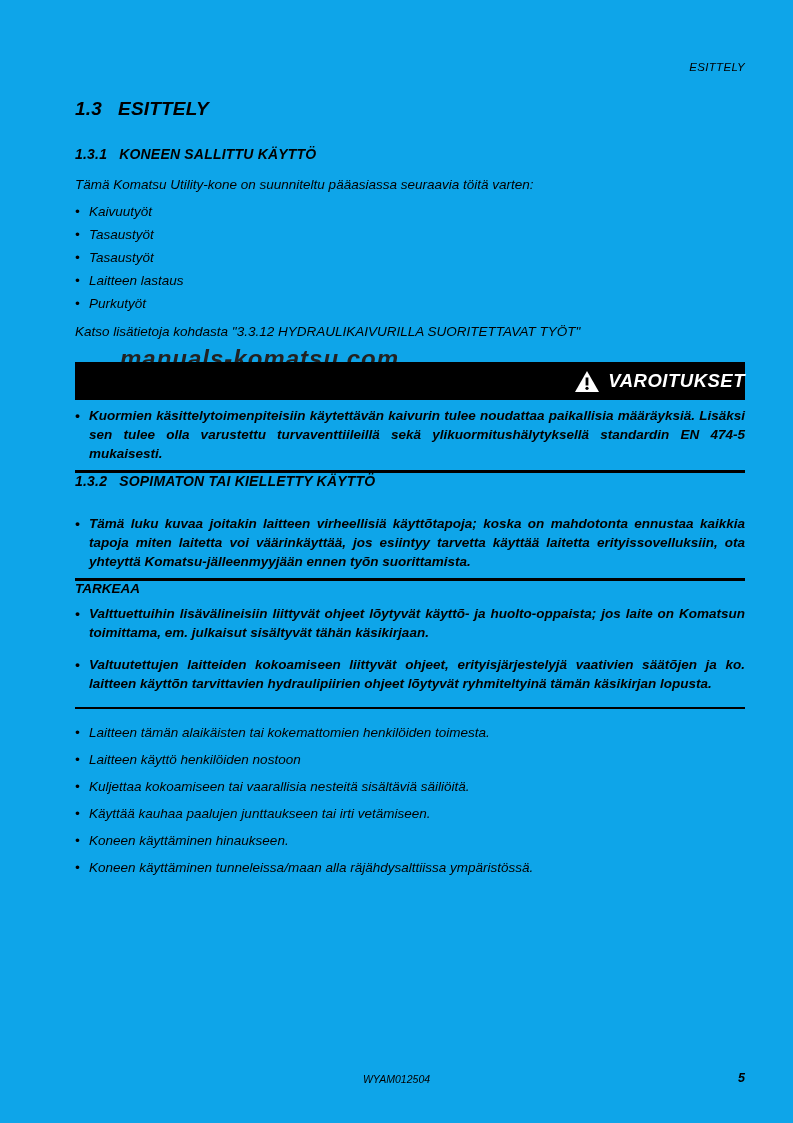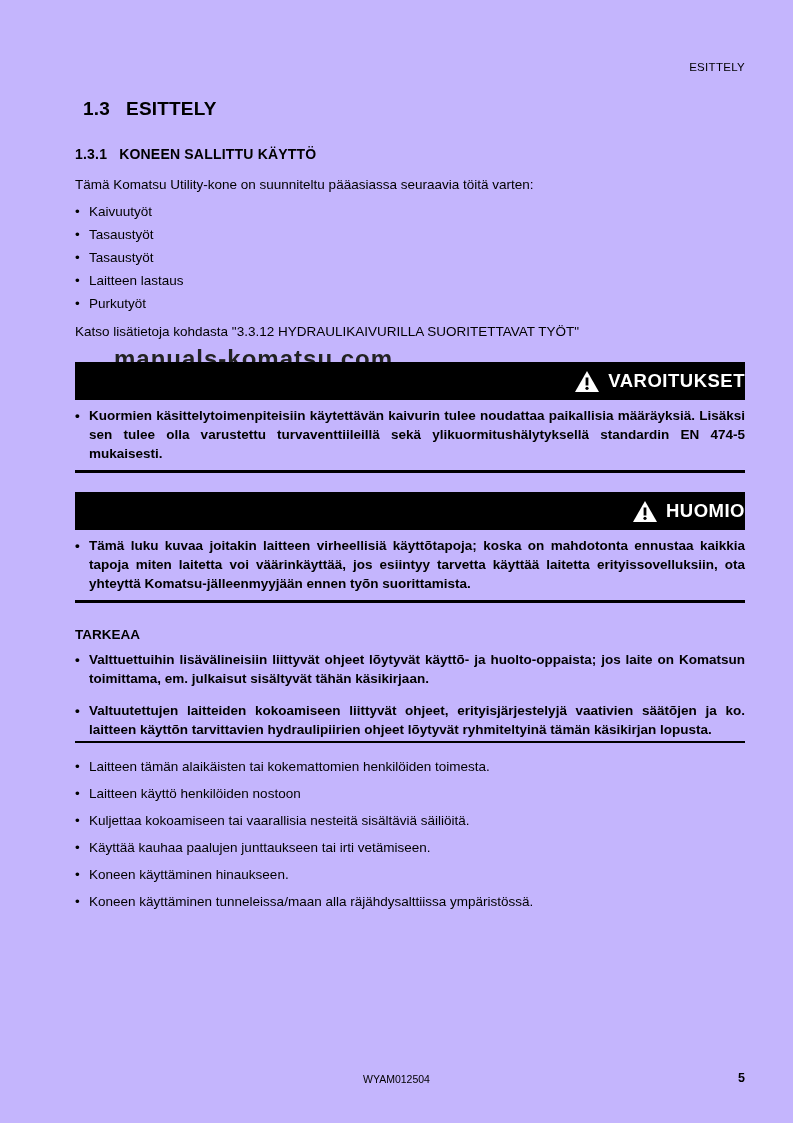--- a/index.html
+++ b/index.html
@@ -1,50 +1,51 @@
 <!DOCTYPE html>
 <html><head>
 <meta charset="utf-8">
 <style>
   * { margin:0; padding:0; box-sizing:border-box; }
   html,body { background:#e8e8e8; }
   .page {
     position:relative;
     width:793px; height:1123px;
-    background:#c4b5fd;
+    background:#0ea5e9;
     font-family:"Liberation Sans", sans-serif;
     color:#000;
     margin:0 auto;
     overflow:hidden;
+    font-style:italic;
   }
   .running-header {
     position:absolute; top:61px; right:48px;
     font-size:11.5px; letter-spacing:0.3px;
   }
   .content {
     position:absolute; left:75px; top:98px; width:670px;
   }
-  h1.sec { font-size:19px; font-weight:bold; letter-spacing:0.2px; margin:0 0 26px 8px; }
+  h1.sec { font-size:19px; font-weight:bold; letter-spacing:0.2px; margin:0 0 26px 0; }
   h1.sec .num { margin-right:16px; }
   h2.sec { font-size:14px; font-weight:bold; letter-spacing:0.2px; margin:0 0 13px 0; }
   h2.sec .num { margin-right:12px; }
   p.body { font-size:13.5px; line-height:20px; }
   p.justify { text-align:justify; }
   .uses-list { margin:7px 0 4px 0; }
   .li { display:flex; font-size:13.5px; line-height:20px; }
   .uses-list .li { margin:0 0 3px 0; }
   .li .b { flex:0 0 14px; }
   .li .t { flex:1; }
   .mt8 { margin-top:8px; }
   .mt12 { margin-top:12px; }
 
   
   .wm-wrap { position:relative; margin-top:20px; }
   .watermark {
-    position:absolute; left:39px; top:-17px;
+    position:absolute; left:45px; top:-17px;
     font-size:24px; font-weight:bold; color:#222222;
     z-index:0; letter-spacing:1px;text-align:center;
   }
   
   .alert-box { position:relative; z-index:1; }
   .alert-banner {
     background:#000000; color:#ffffff;
     height:38px; display:flex; align-items:center; justify-content:flex-end;
     gap:9px;
   }
@@ -54,22 +55,21 @@
     padding:6px 0 7px 0;
     border-bottom:3px solid #000;
   }
   .alert-body .li { font-weight:bold; line-height:19px; }
   .alert-body .li .t { text-align:justify; }
 
   .sec2 { margin-top:32px; }
   .caution-wrap { margin-top:19px; }
 
   .important {
-    margin-top:24px;
-    padding-bottom:2px;
+    padding-bottom:14px;
     border-bottom:2px solid #000;
   }
   .important h3 { font-size:13.5px; font-weight:bold; margin:0 0 2px 0; }
   .important .li { font-weight:bold; line-height:19px; margin-top:8px; }
   .important .li.second { margin-top:13px; }
   .important .li .t { text-align:justify; }
 
   .prohibited-intro { margin-top:13px; }
   .prohibited-list { margin-top:14px; }
   .prohibited-list .li { margin-bottom:7px; }
@@ -141,31 +141,26 @@
         </div>
         <div class="alert-body">
           <div class="li">
               <span class="b">•</span>
               <span class="t">Kuormien käsittelytoimenpiteisiin käytettävän kaivurin tulee noudattaa paikallisia määräyksiä. Lisäksi sen tulee olla varustettu turvaventtiileillä sekä ylikuormitushälytyksellä standardin EN 474-5 mukaisesti.</span>
             </div>
         </div>
       </div>
     </div>
 
+    <h2 class="sec sec2">
+      <span class="num">1.3.2</span><span>SOPIMATON TAI KIELLETTY KÄYTTÖ</span>
+    </h2>
 
     <div class="caution-wrap">
       <div class="alert-box">
-        <div class="alert-banner">
-          <svg class="tri-icon" viewBox="0 0 24 21">
-            <polygon points="12,0 24,21 0,21" fill="#ffffff"></polygon>
-            <rect x="10.6" y="6.5" width="2.8" height="8" fill="#000000"></rect>
-            <circle cx="12" cy="17.3" r="1.6" fill="#000000"></circle>
-          </svg>
-          <span class="label">HUOMIO</span>
-        </div>
         <div class="alert-body">
           <div class="li">
               <span class="b">•</span>
               <span class="t">Tämä luku kuvaa joitakin laitteen virheellisiä käyttõtapoja; koska on mahdotonta ennustaa kaikkia tapoja miten laitetta voi väärinkäyttää, jos esiintyy tarvetta käyttää laitetta erityissovelluksiin, ota yhteyttä Komatsu-jälleenmyyjään ennen tyõn suorittamista.</span>
             </div>
         </div>
       </div>
     </div>
 
     <div class="important">

